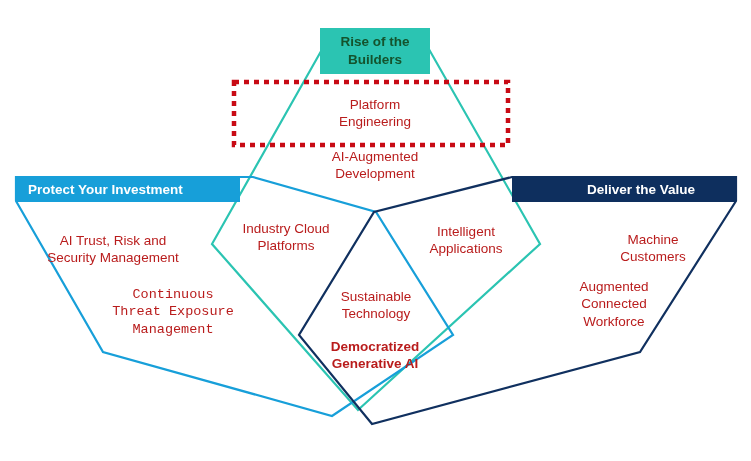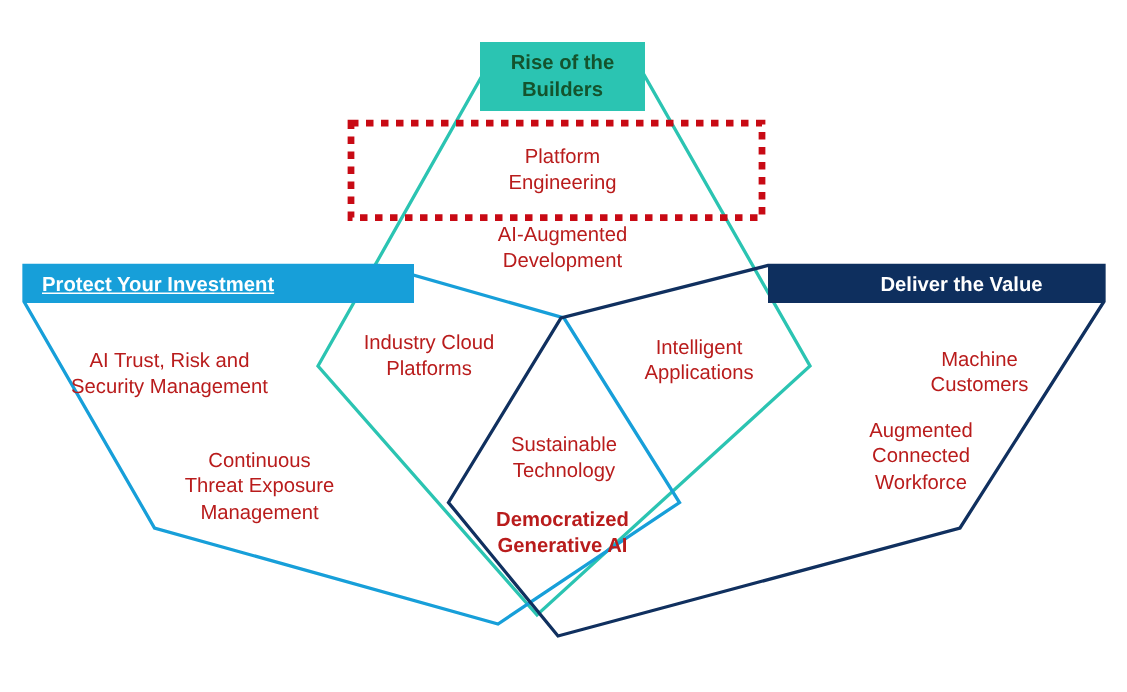--- a/index.html
+++ b/index.html
@@ -40,21 +40,21 @@
     position: absolute;
     top: 176px;
     height: 26px;
     display: flex;
     align-items: center;
     color: #ffffff;
     font-weight: bold;
     font-size: 13.5px;
     box-sizing: border-box;
   }
-  .bar.left  { left: 16px;  width: 260px; background: #179FD9; padding-left: 12px; text-decoration: underline; }
+  .bar.left  { left: 16px;  width: 224px; background: #179FD9; padding-left: 12px; }
   .bar.right { left: 512px; width: 224px; background: #0E2F5E; justify-content: center; padding-left: 34px; }
 </style>
 </head>
 <body>
 
 <div class="stage">
 
   <svg class="shapes" width="751" height="461" viewBox="0 0 751 461">
 
     <polygon points="333,30 418,30 540,244 358,410 212,244" fill="none" stroke-width="2.2" stroke-linejoin="miter" stroke="#2BC4B2"></polygon>
@@ -86,21 +86,21 @@
 
   <div class="label" style="left:375px; top:165px;">AI-Augmented
 Development</div>
 
   <div class="label" style="left:466px; top:240px;">Intelligent
 Applications</div>
 
   <div class="label" style="left:113px; top:249px;">AI Trust, Risk and
 Security Management</div>
 
-  <div class="label" style="left:173px; top:324px;">Continuous
+  <div class="label" style="left:173px; top:312px;font-family:Liberation Mono, monospace;">Continuous
 Threat Exposure
 Management</div>
 
   <div class="label" style="left:611px; top:248px;margin-left:42px;">Machine
 Customers</div>
 
   <div class="label" style="left:614px; top:304px;">Augmented
 Connected
 Workforce</div>
 

